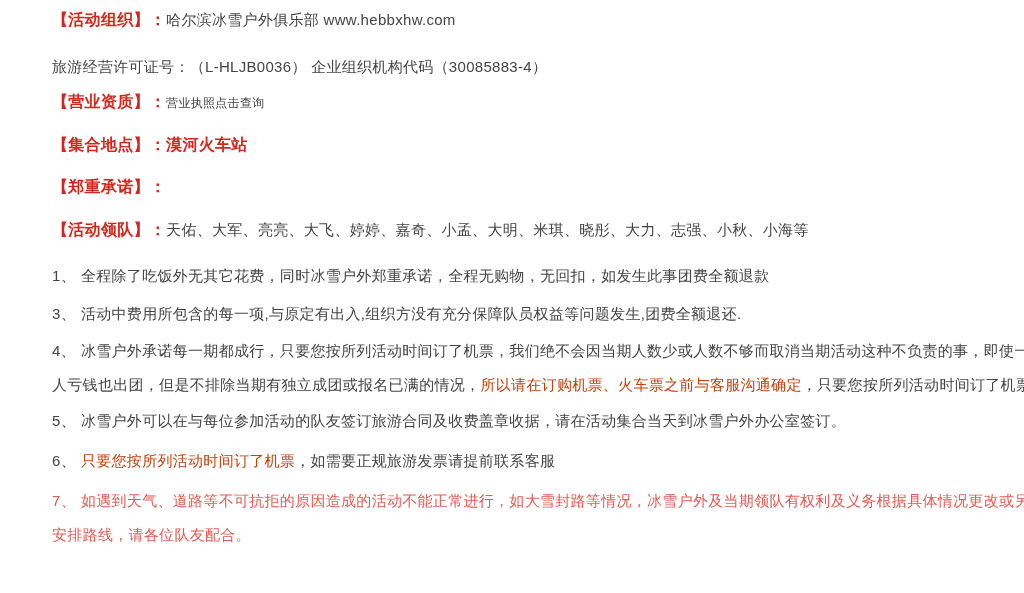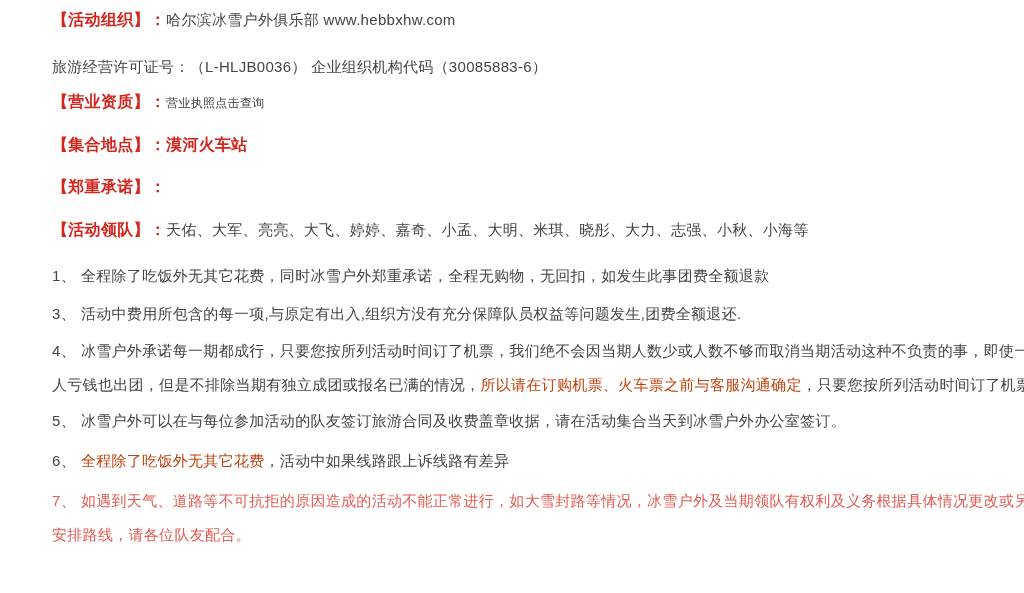--- a/index.html
+++ b/index.html
@@ -58,21 +58,21 @@
 </head>
 <body>
 
 <div class="doc">
 
   <p class="line">
     <span class="label">【活动组织】：</span><span class="value">哈尔滨冰雪户外俱乐部 www.hebbxhw.com</span>
   </p>
 
   <p class="line m13">
-    <span class="value">旅游经营许可证号：（L-HLJB0036） 企业组织机构代码（30085883-6）</span>
+    <span class="value">旅游经营许可证号：（L-HLJB0036） 企业组织机构代码（30085883-4）</span>
   </p>
 
   <p class="line m1">
     <span class="label">【营业资质】：</span><span class="small-link">营业执照点击查询</span>
   </p>
 
   <p class="line m8">
     <span class="label">【集合地点】：</span><span class="red-bold">漠河火车站</span>
   </p>
 
@@ -95,20 +95,20 @@
 
   <p class="line m3">
     <span class="item-num">4、</span><span>冰雪户外承诺每一期都成行，只要您按所列活动时间订了机票，我们绝不会因当期人数少或人数不够而取消当期活动这种不负责的事，即使一个人亏钱也出团，但是不排除当期有独立成团或报名已满的情况，</span><span class="seg-red">所以请在订购机票、火车票之前与客服沟通确定</span><span>，只要您按所列活动时间订了机票。</span>
   </p>
 
   <p class="line m2">
     <span class="item-num">5、</span><span>冰雪户外可以在与每位参加活动的队友签订旅游合同及收费盖章收据，请在活动集合当天到冰雪户外办公室签订。</span>
   </p>
 
   <p class="line m6">
-    <span class="item-num">6、</span><span class="seg-red">全程除了吃饭外无其它花费</span><span>，活动中如果线路跟上诉线路有差异</span>
+    <span class="item-num">6、</span><span class="seg-red">只要您按所列活动时间订了机票</span><span>，如需要正规旅游发票请提前联系客服</span>
   </p>
 
   <p class="line m6 item-red">
     <span class="item-num">7、</span><span class="seg-red">如遇到天气、道路等不可抗拒的原因造成的活动不能正常进行，如大雪封路等情况，冰雪户外及当期领队有权利及义务根据具体情况更改或另行安排路线，请各位队友配合。</span>
   </p>
 
 </div>
 
 </body></html>

